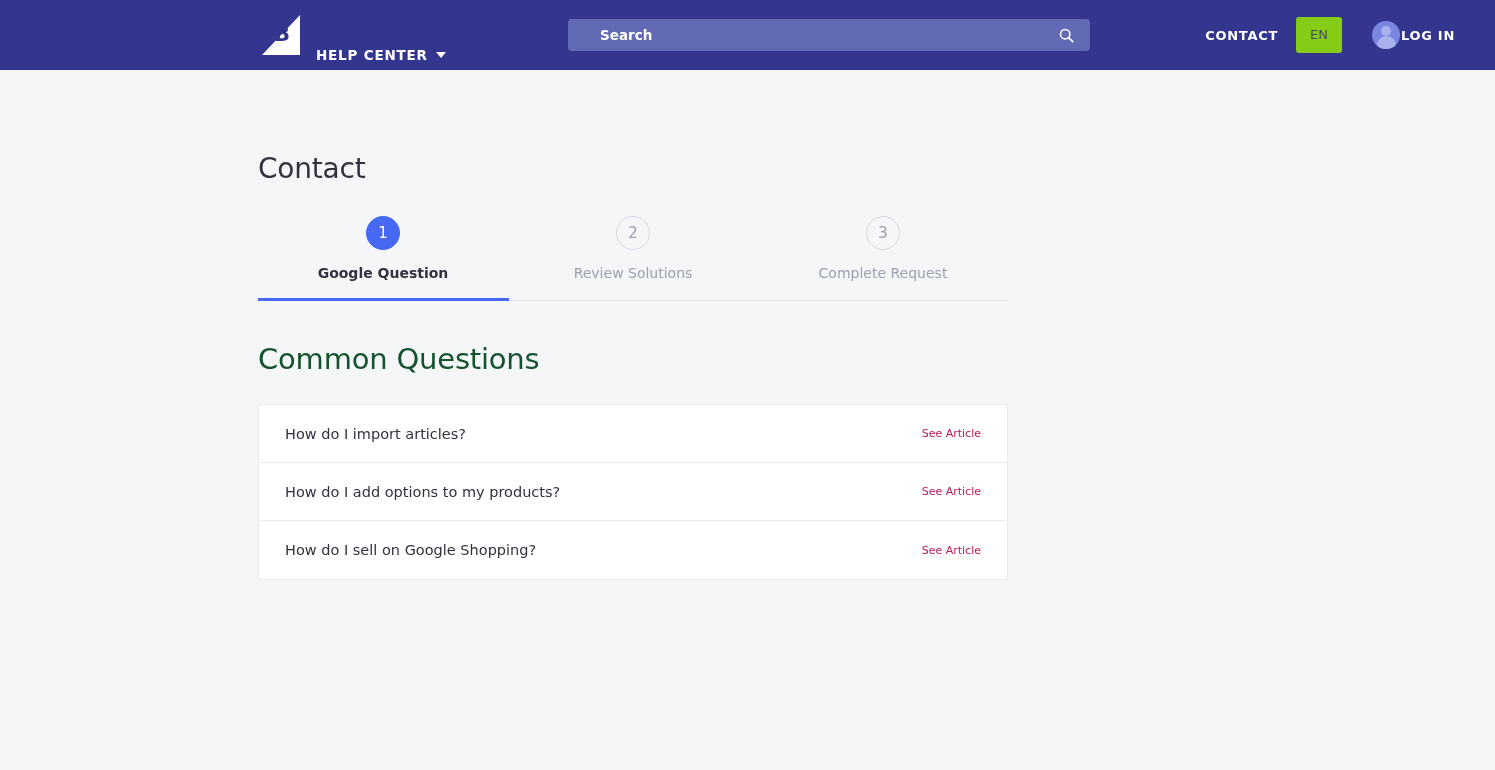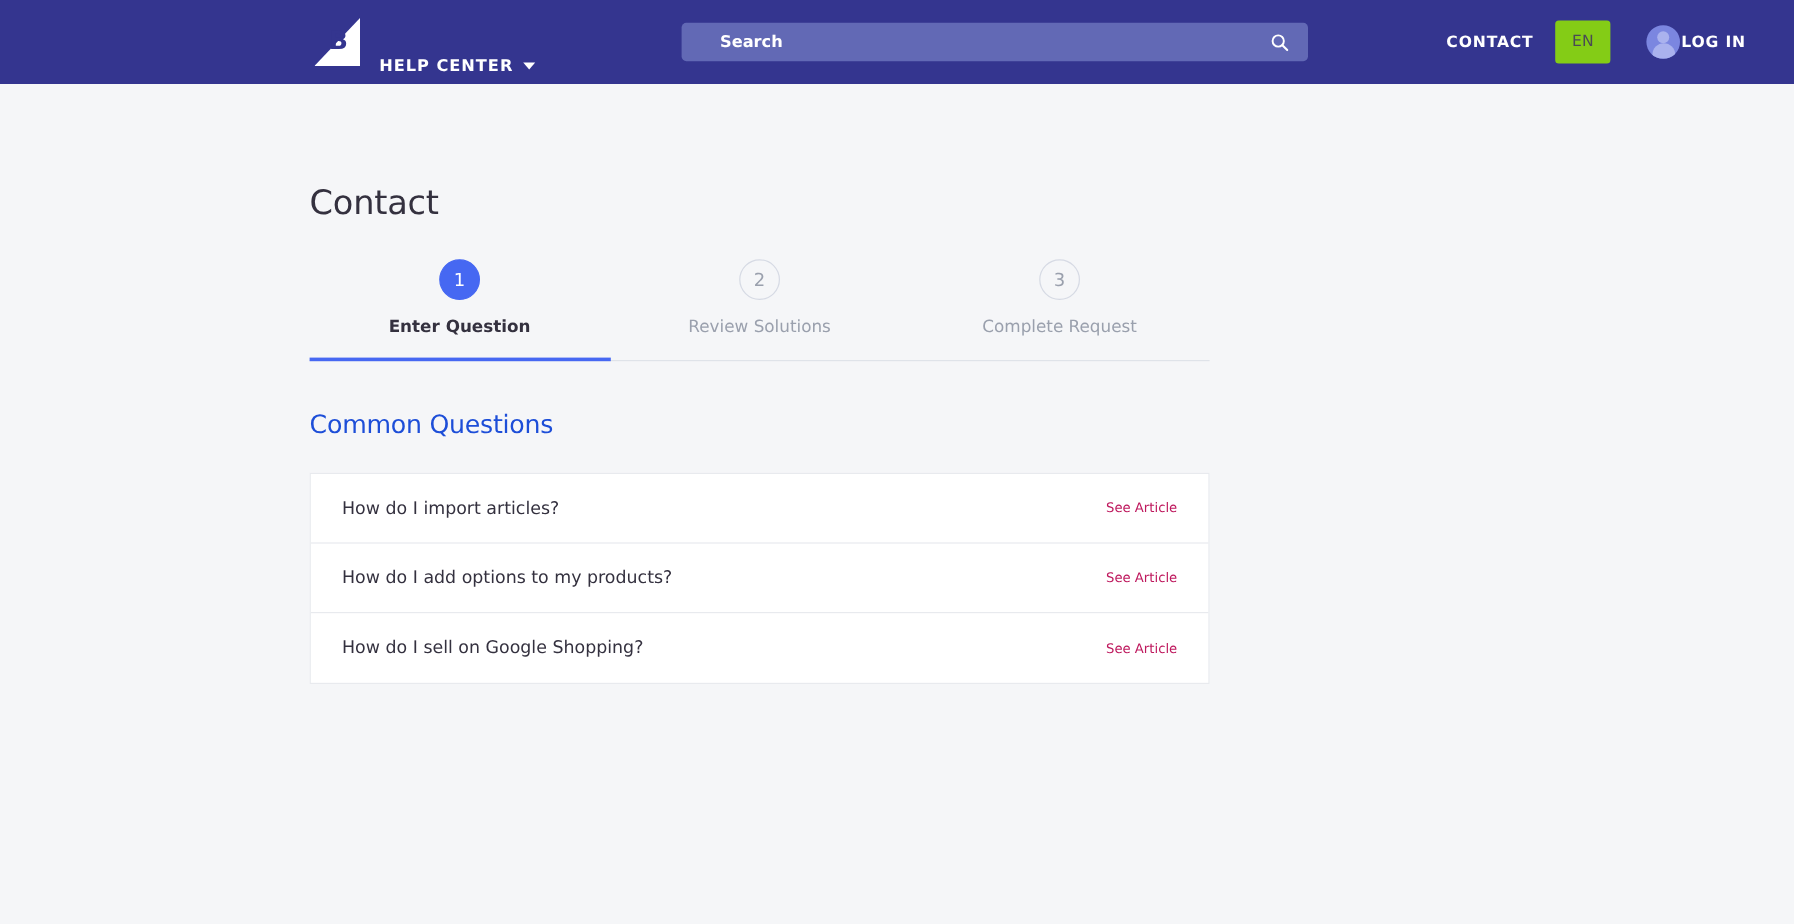--- a/index.html
+++ b/index.html
@@ -305,23 +305,23 @@
   .skip-link {
     margin-top: 14px;
     font-size: 14px;
     color: #4668f2;
     text-decoration: none;
     cursor: pointer;
   }
 
   
   .section-title {
-    font-size: 21px;
+    font-size: 29px;
     font-weight: 400;
-    color: #1d4ed8;
+    color: #14532d;
     margin-top: 41px;
     letter-spacing: -0.2px;
   }
   .faq-list {
     width: 750px;
     background: #ffffff;
     border: 1px solid #e8eaee;
     margin-top: 28px;
   }
   .faq-row {
@@ -383,21 +383,21 @@
 </div>
 
 <div class="page">
 
   <h1 class="page-title">Contact</h1>
 
   <div class="stepper">
 
     <div class="step active">
       <div class="step-circle">1</div>
-      <div class="step-label">Enter Question</div>
+      <div class="step-label">Google Question</div>
     </div>
 
     <div class="step">
       <div class="step-circle">2</div>
       <div class="step-label">Review Solutions</div>
     </div>
 
     <div class="step">
       <div class="step-circle">3</div>
       <div class="step-label">Complete Request</div>

